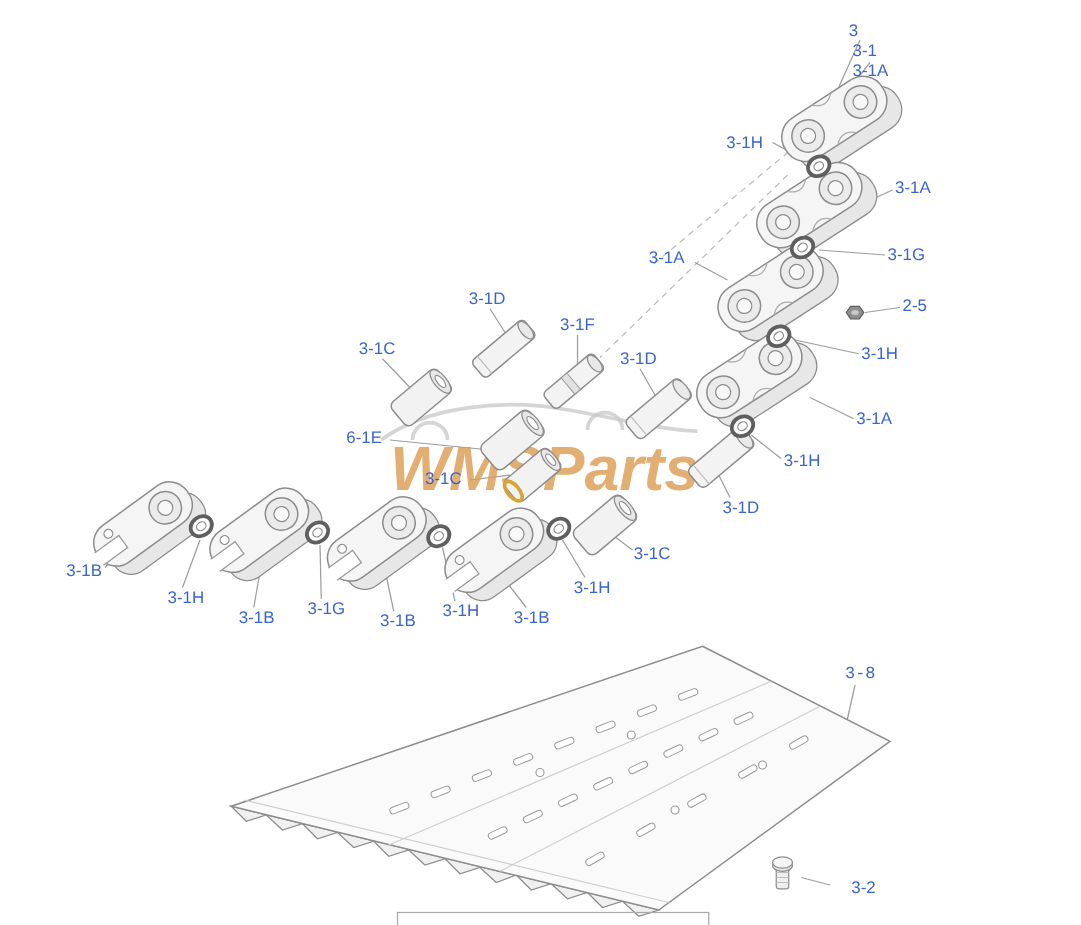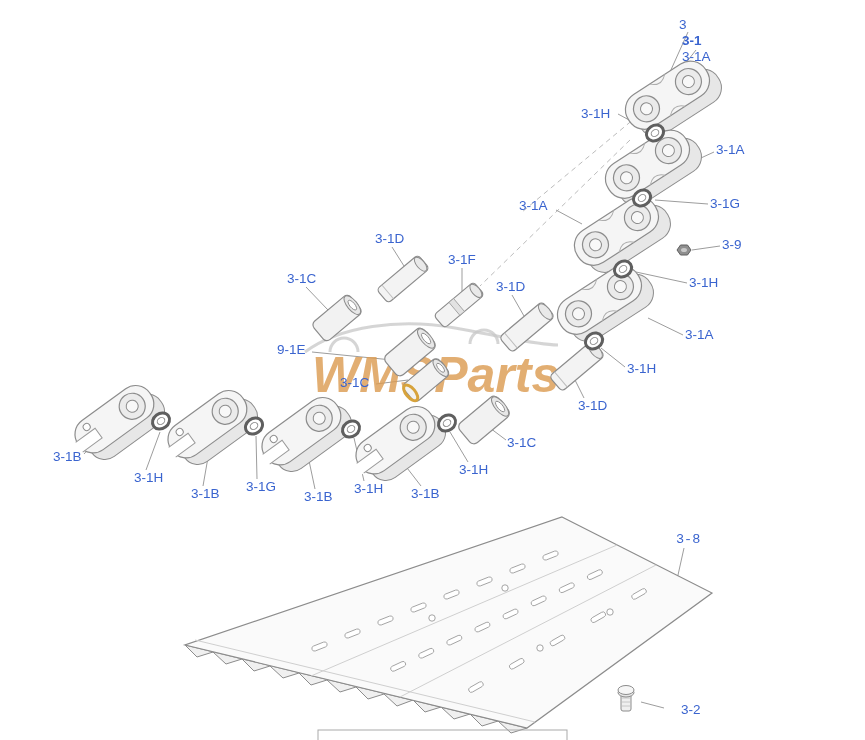--- a/index.html
+++ b/index.html
@@ -195,33 +195,33 @@
       <path d="M-5,8 h10 M-5,12 h10 M-5,16 h10" stroke="#bdbdbd" stroke-width="0.8"></path>
       <ellipse cx="0" cy="2.5" rx="8" ry="4.5" fill="#e6e6e6" stroke="#8c8c8c" stroke-width="1"></ellipse>
       <ellipse cx="0" cy="0" rx="8" ry="4.5" fill="#f6f6f6" stroke="#8c8c8c" stroke-width="1"></ellipse>
     </g>
 
     <rect x="318" y="730" width="249" height="16" fill="none" stroke="#a9a9a9" stroke-width="1"></rect>
   </svg>
 
   <div class="labels-layer">
       <div class="part-label" style="left: 679px; top: 17px;">3</div>
-      <div class="part-label" style="left: 682px; top: 33px; font-weight: bold;">3-1</div>
+      <div class="part-label" style="left: 682px; top: 33px;">3-1</div>
       <div class="part-label" style="left: 682px; top: 49px;">3-1A</div>
       <div class="part-label" style="left: 581px; top: 106px;">3-1H</div>
       <div class="part-label" style="left: 716px; top: 142px;">3-1A</div>
       <div class="part-label" style="left: 710px; top: 196px;">3-1G</div>
       <div class="part-label" style="left: 519px; top: 198px;">3-1A</div>
-      <div class="part-label" style="left: 722px; top: 237px;">3-9</div>
+      <div class="part-label" style="left: 722px; top: 237px;">2-5</div>
       <div class="part-label" style="left: 375px; top: 231px;">3-1D</div>
       <div class="part-label" style="left: 448px; top: 252px;">3-1F</div>
       <div class="part-label" style="left: 287px; top: 271px;">3-1C</div>
       <div class="part-label" style="left: 496px; top: 279px;">3-1D</div>
       <div class="part-label" style="left: 689px; top: 275px;">3-1H</div>
-      <div class="part-label" style="left: 277px; top: 342px;">9-1E</div>
+      <div class="part-label" style="left: 277px; top: 342px;">6-1E</div>
       <div class="part-label" style="left: 685px; top: 327px;">3-1A</div>
       <div class="part-label" style="left: 340px; top: 375px;">3-1C</div>
       <div class="part-label" style="left: 627px; top: 361px;">3-1H</div>
       <div class="part-label" style="left: 578px; top: 398px;">3-1D</div>
       <div class="part-label" style="left: 507px; top: 435px;">3-1C</div>
       <div class="part-label" style="left: 53px; top: 449px;">3-1B</div>
       <div class="part-label" style="left: 134px; top: 470px;">3-1H</div>
       <div class="part-label" style="left: 191px; top: 486px;">3-1B</div>
       <div class="part-label" style="left: 246px; top: 479px;">3-1G</div>
       <div class="part-label" style="left: 304px; top: 489px;">3-1B</div>

